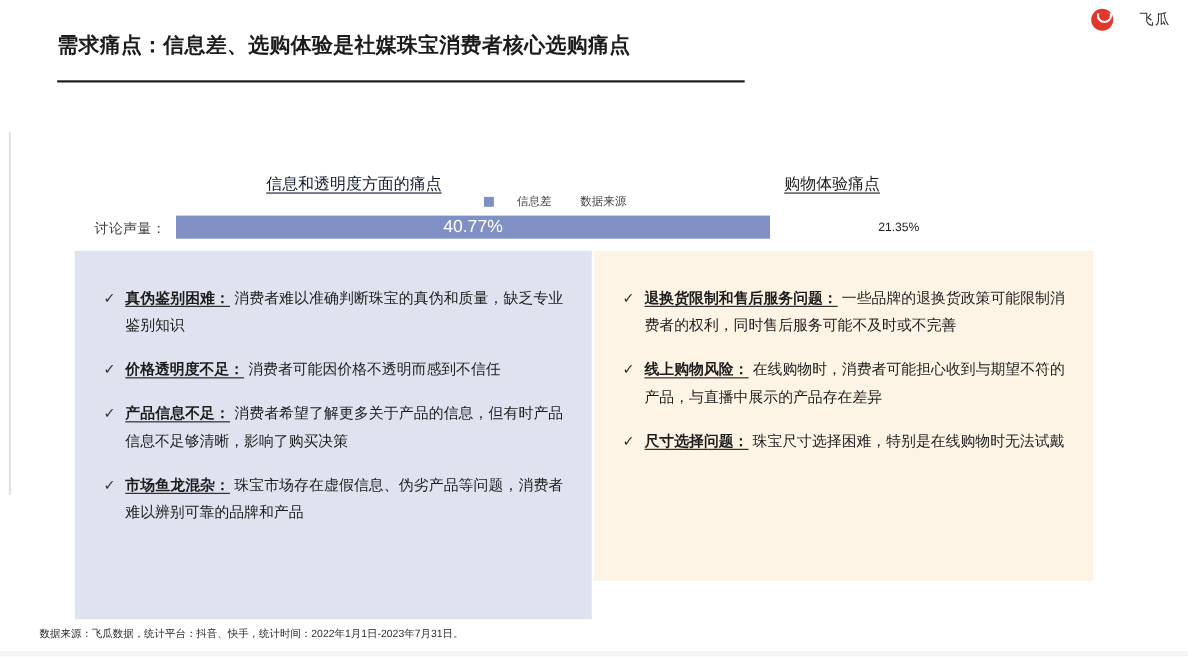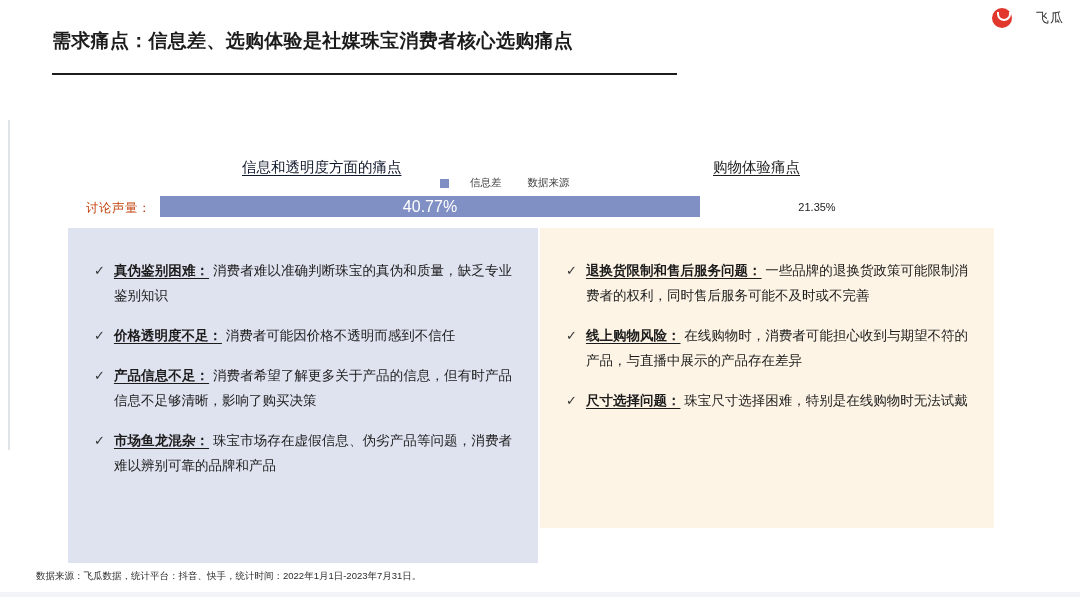--- a/index.html
+++ b/index.html
@@ -122,21 +122,21 @@
   .legend-item { display: flex; align-items: center; gap: 21px; }
   .swatch { width: 9px; height: 9px; display: inline-block; }
   .swatch.blue { background: #7f8fc4; }
 
   
   .bar-label {
     position: absolute;
     left: 86px;
     top: 200px;
     font-size: 12.5px;
-    color: #c2410c;
+    color: #404040;
     letter-spacing: 0.5px;
   }
   .bar-track {
     position: absolute;
     left: 160px;
     top: 196px;
     width: 742px;
     height: 21px;
   }
   .bar-seg-blue {

